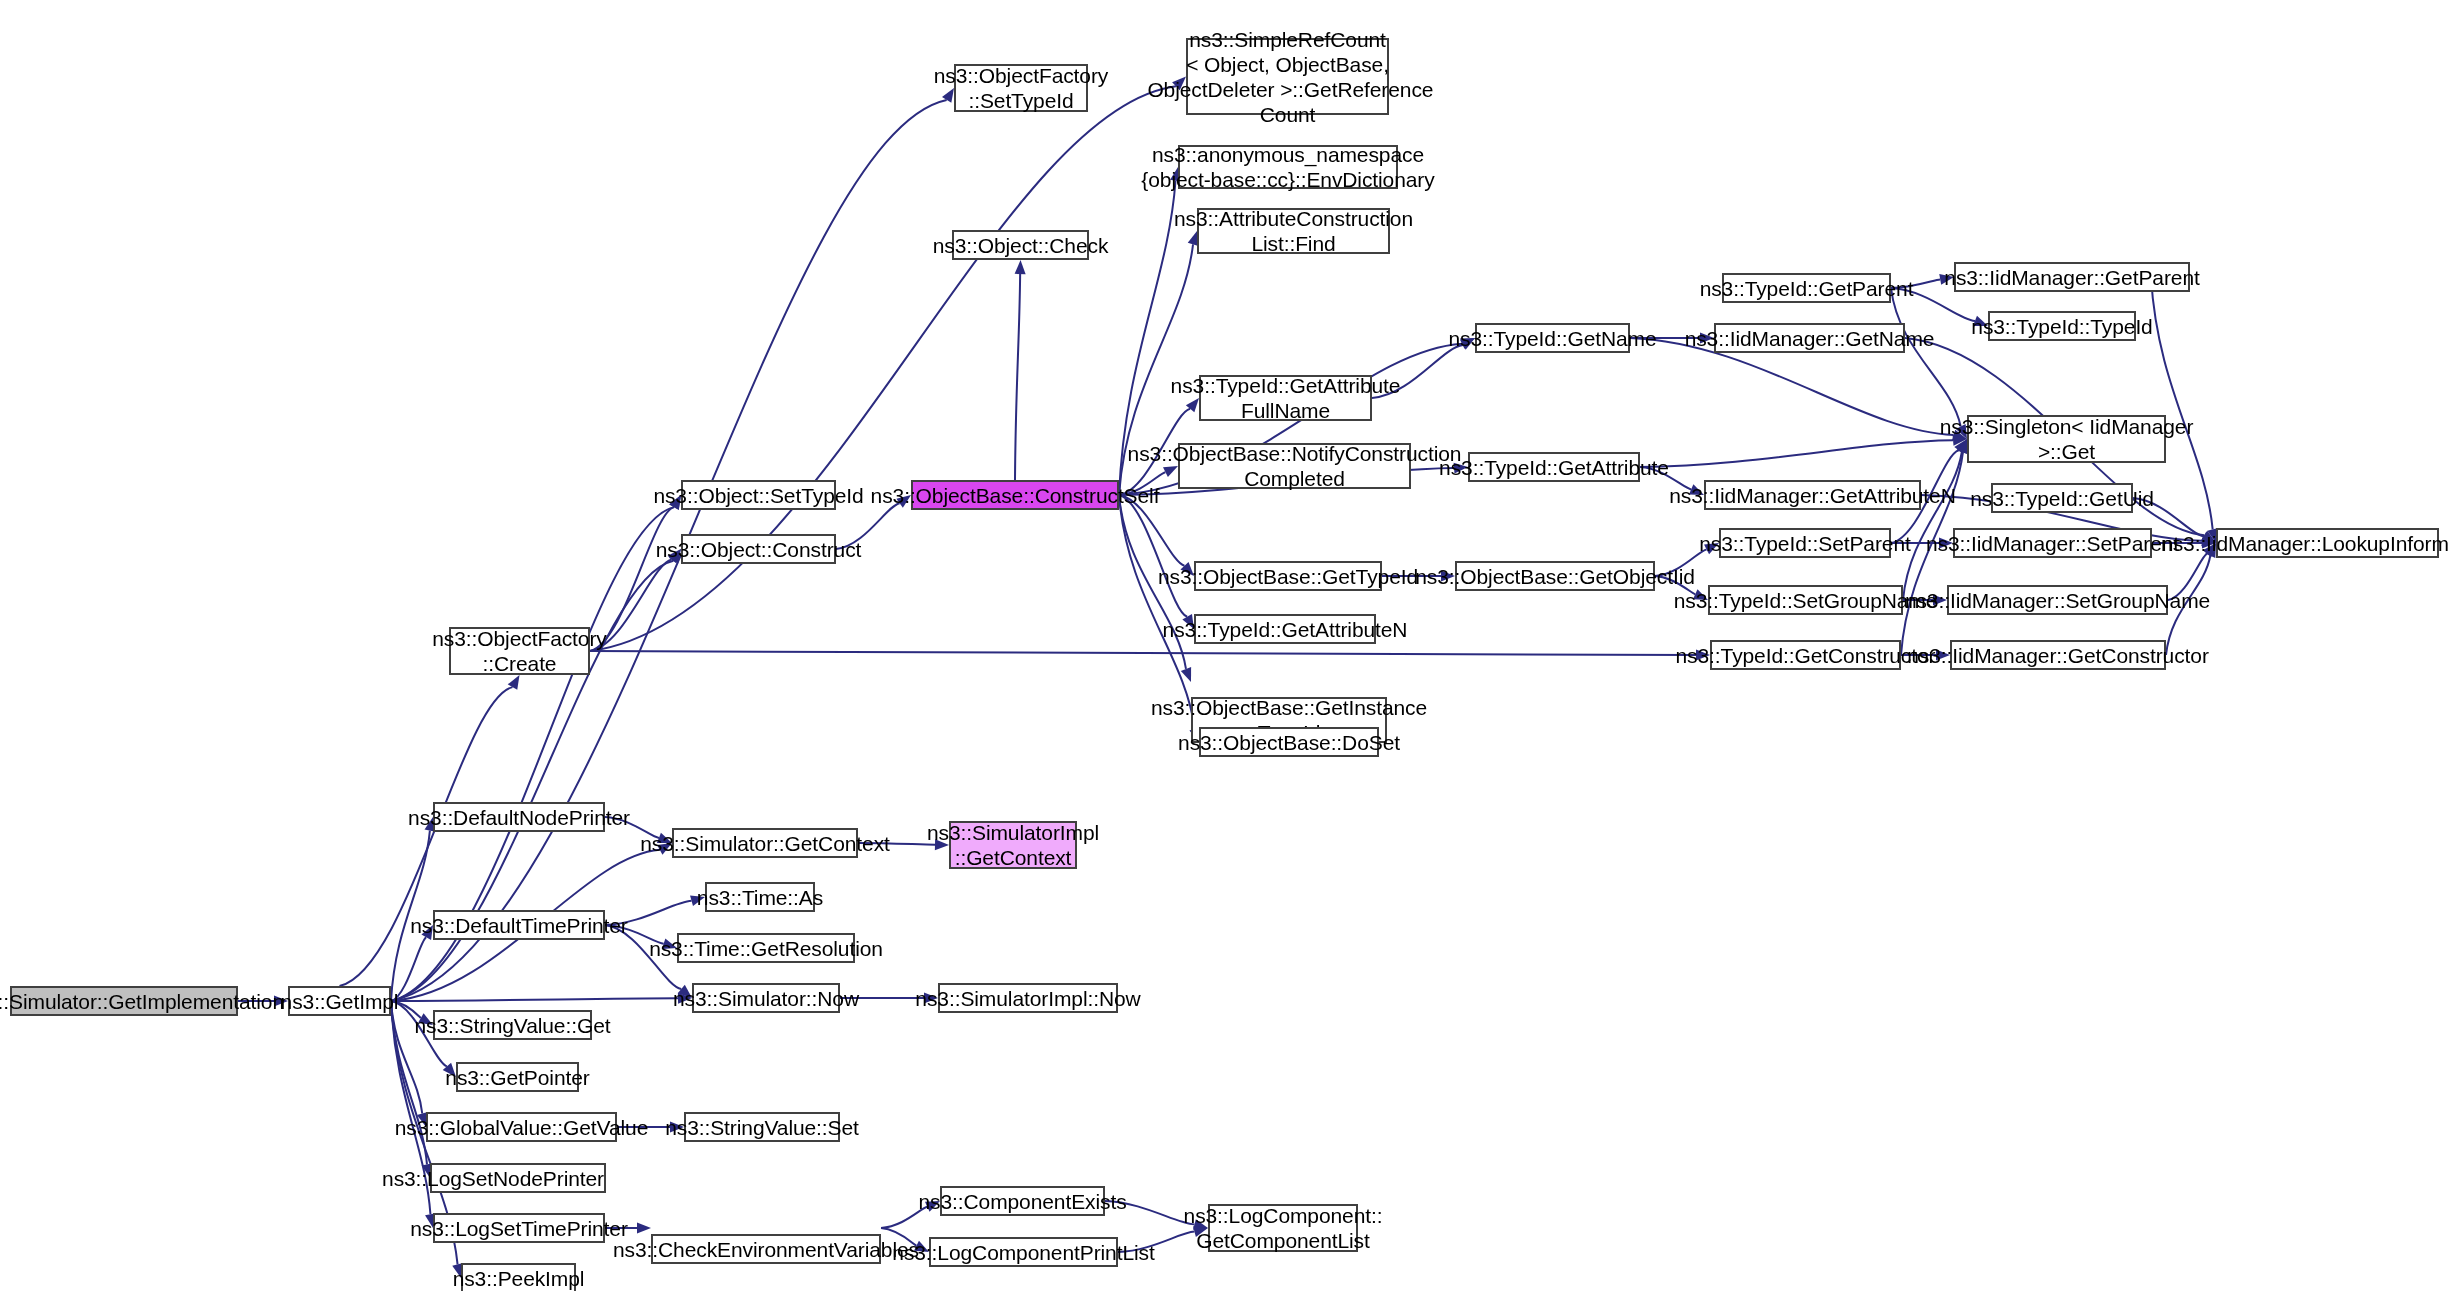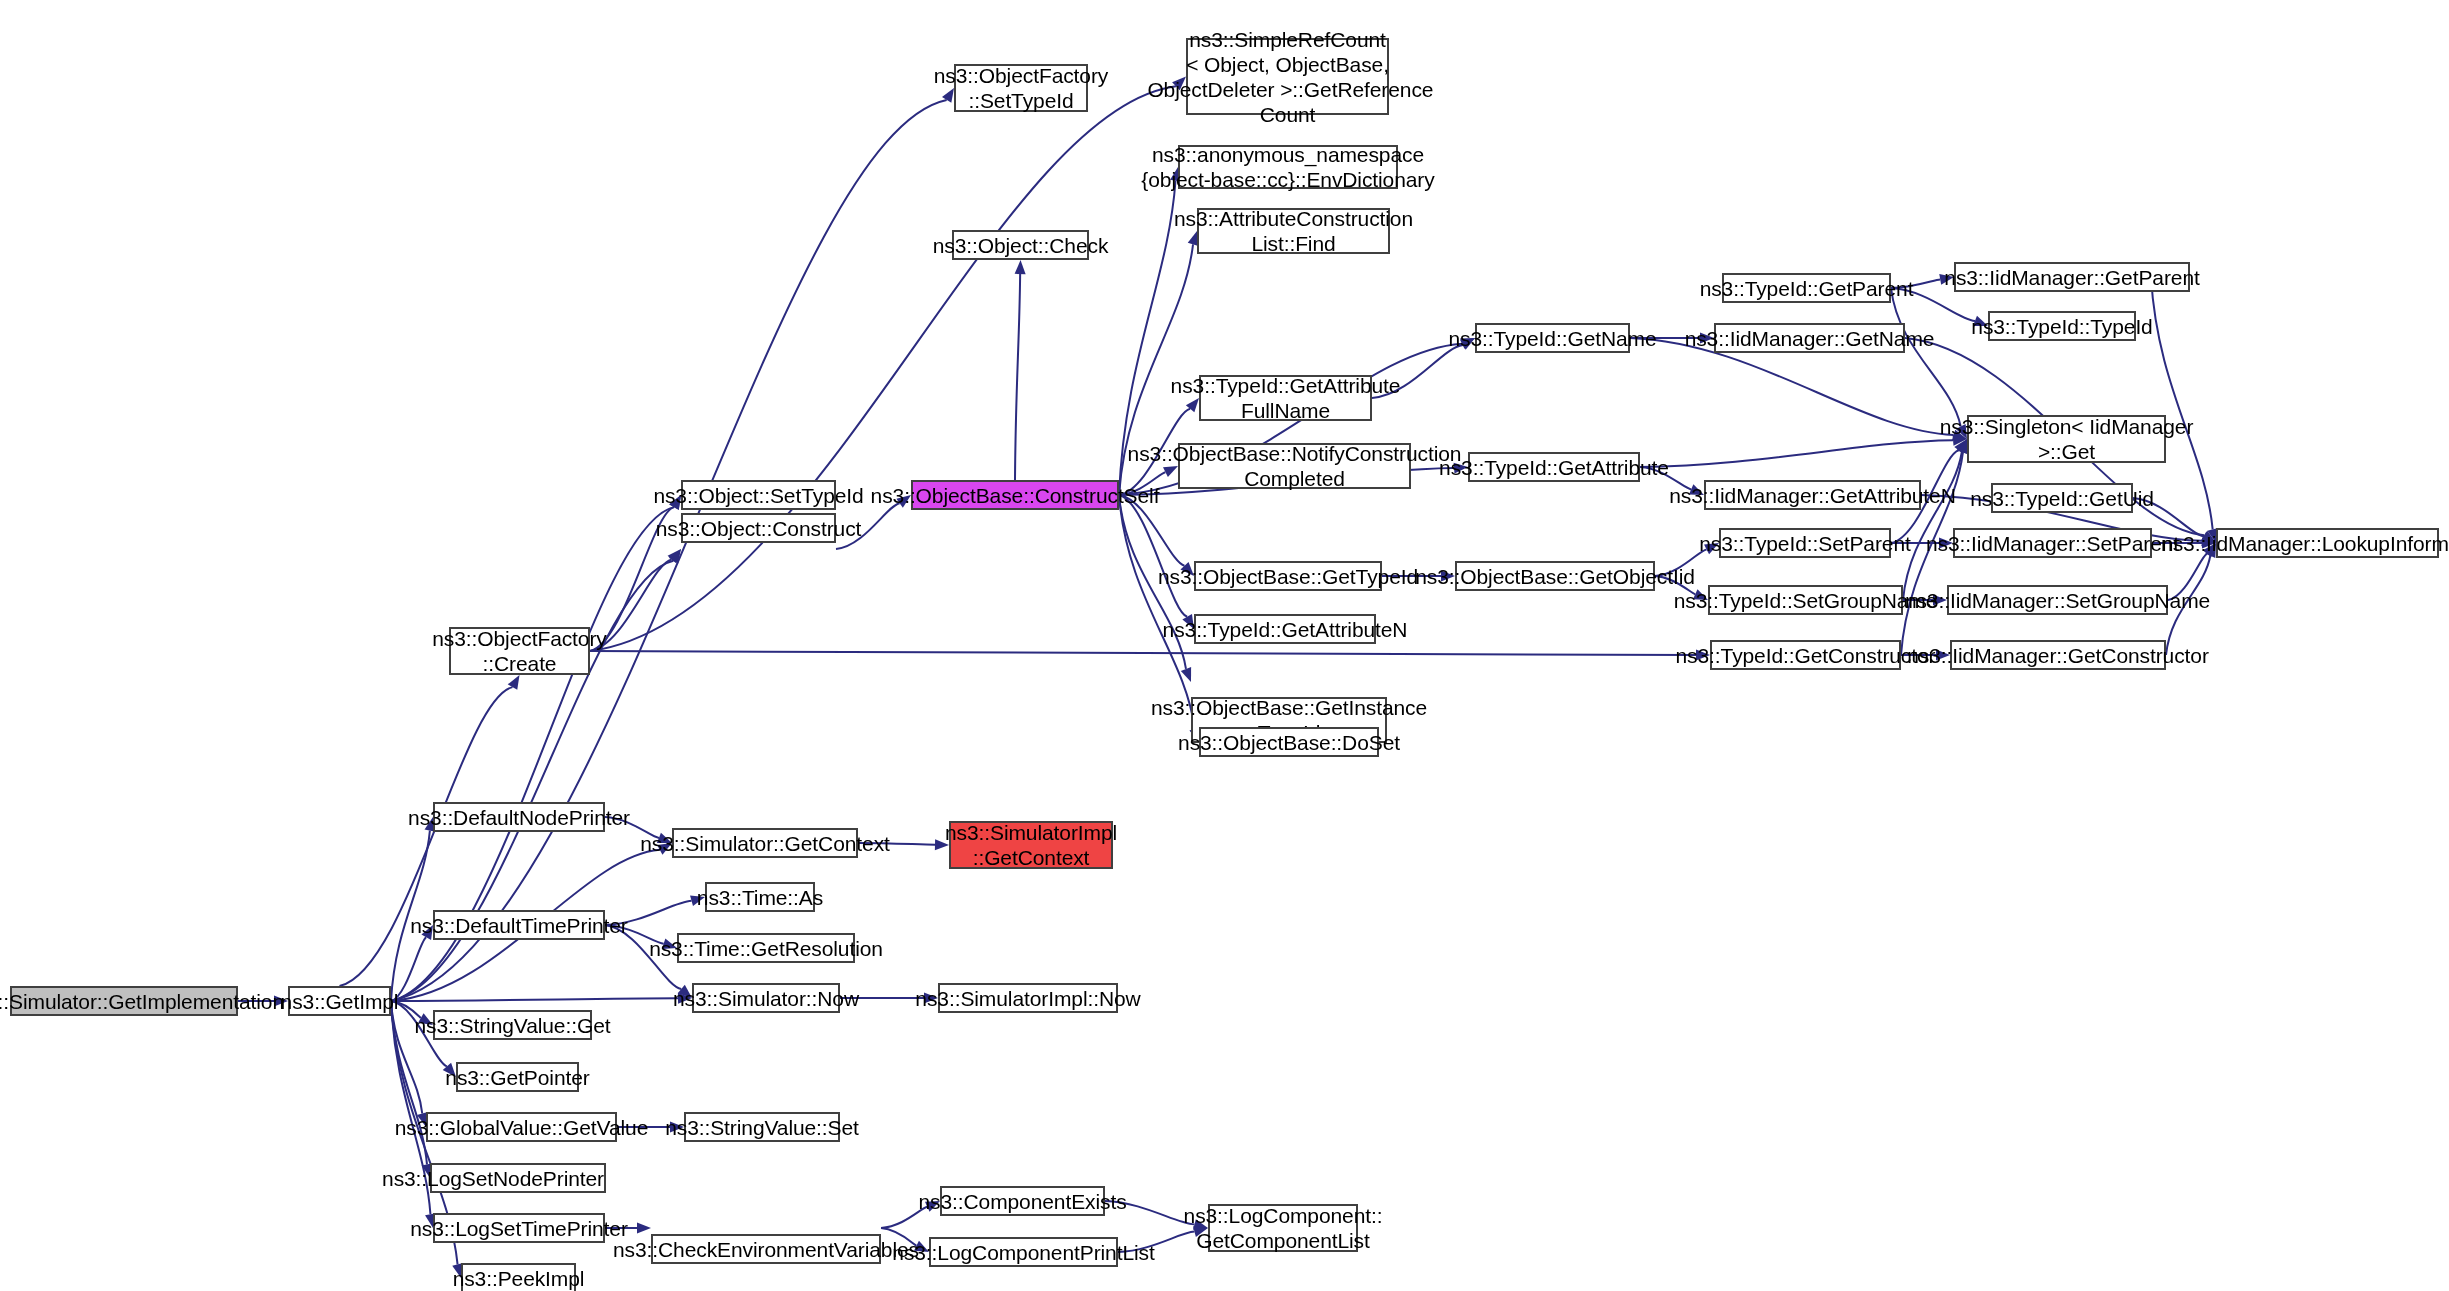--- a/index.html
+++ b/index.html
@@ -203,39 +203,39 @@
 FullName</span></div>
     <div class="node" style="left: 1967px; top: 415px; width: 199px; height: 48px; border-color: rgb(64, 64, 64); background: rgb(255, 255, 255);"><span>ns3::Singleton&lt; IidManager
 &gt;::Get</span></div>
     <div class="node" style="left: 1178px; top: 443px; width: 233px; height: 46px; border-color: rgb(64, 64, 64); background: rgb(255, 255, 255);"><span>ns3::ObjectBase::NotifyConstruction
 Completed</span></div>
     <div class="node" style="left: 1468px; top: 452px; width: 172px; height: 30px; border-color: rgb(64, 64, 64); background: rgb(255, 255, 255);"><span>ns3::TypeId::GetAttribute</span></div>
     <div class="node" style="left: 1991px; top: 483px; width: 142px; height: 30px; border-color: rgb(64, 64, 64); background: rgb(255, 255, 255);"><span>ns3::TypeId::GetUid</span></div>
     <div class="node" style="left: 911px; top: 480px; width: 208px; height: 30px; border-color: rgb(64, 64, 64); background: #d946ef;"><span>ns3::ObjectBase::ConstructSelf</span></div>
     <div class="node" style="left: 681px; top: 480px; width: 155px; height: 30px; border-color: rgb(64, 64, 64); background: rgb(255, 255, 255);"><span>ns3::Object::SetTypeId</span></div>
     <div class="node" style="left: 1704px; top: 480px; width: 217px; height: 30px; border-color: rgb(64, 64, 64); background: rgb(255, 255, 255);"><span>ns3::IidManager::GetAttributeN</span></div>
-    <div class="node" style="left: 681px; top: 513px; width: 155px; height: 30px; border-color: rgb(64, 64, 64); background: rgb(255, 255, 255);"><span>ns3::Object::Construct</span></div>
+    <div class="node" style="left: 681px; top: 534px; width: 155px; height: 30px; border-color: rgb(64, 64, 64); background: rgb(255, 255, 255);"><span>ns3::Object::Construct</span></div>
     <div class="node" style="left: 1719px; top: 528px; width: 172px; height: 30px; border-color: rgb(64, 64, 64); background: rgb(255, 255, 255);"><span>ns3::TypeId::SetParent</span></div>
     <div class="node" style="left: 1953px; top: 528px; width: 199px; height: 30px; border-color: rgb(64, 64, 64); background: rgb(255, 255, 255);"><span>ns3::IidManager::SetParent</span></div>
     <div class="node" style="left: 2216px; top: 528px; width: 223px; height: 30px; border-color: rgb(64, 64, 64); background: rgb(255, 255, 255);"><span>ns3::IidManager::LookupInformation</span></div>
     <div class="node" style="left: 1194px; top: 561px; width: 188px; height: 30px; border-color: rgb(64, 64, 64); background: rgb(255, 255, 255);"><span>ns3::ObjectBase::GetTypeId</span></div>
     <div class="node" style="left: 1455px; top: 561px; width: 200px; height: 30px; border-color: rgb(64, 64, 64); background: rgb(255, 255, 255);"><span>ns3::ObjectBase::GetObjectIid</span></div>
     <div class="node" style="left: 1708px; top: 585px; width: 195px; height: 30px; border-color: rgb(64, 64, 64); background: rgb(255, 255, 255);"><span>ns3::TypeId::SetGroupName</span></div>
     <div class="node" style="left: 1947px; top: 585px; width: 221px; height: 30px; border-color: rgb(64, 64, 64); background: rgb(255, 255, 255);"><span>ns3::IidManager::SetGroupName</span></div>
     <div class="node" style="left: 1194px; top: 614px; width: 182px; height: 30px; border-color: rgb(64, 64, 64); background: rgb(255, 255, 255);"><span>ns3::TypeId::GetAttributeN</span></div>
     <div class="node" style="left: 449px; top: 627px; width: 141px; height: 48px; border-color: rgb(64, 64, 64); background: rgb(255, 255, 255);"><span>ns3::ObjectFactory
 ::Create</span></div>
     <div class="node" style="left: 1710px; top: 640px; width: 191px; height: 30px; border-color: rgb(64, 64, 64); background: rgb(255, 255, 255);"><span>ns3::TypeId::GetConstructor</span></div>
     <div class="node" style="left: 1950px; top: 640px; width: 216px; height: 30px; border-color: rgb(64, 64, 64); background: rgb(255, 255, 255);"><span>ns3::IidManager::GetConstructor</span></div>
     <div class="node" style="left: 1191px; top: 697px; width: 196px; height: 46px; border-color: rgb(64, 64, 64); background: rgb(255, 255, 255);"><span>ns3::ObjectBase::GetInstance
 TypeId</span></div>
     <div class="node" style="left: 1199px; top: 727px; width: 180px; height: 30px; border-color: rgb(64, 64, 64); background: rgb(255, 255, 255);"><span>ns3::ObjectBase::DoSet</span></div>
     <div class="node" style="left: 433px; top: 802px; width: 172px; height: 30px; border-color: rgb(64, 64, 64); background: rgb(255, 255, 255);"><span>ns3::DefaultNodePrinter</span></div>
     <div class="node" style="left: 672px; top: 828px; width: 186px; height: 30px; border-color: rgb(64, 64, 64); background: rgb(255, 255, 255);"><span>ns3::Simulator::GetContext</span></div>
-    <div class="node" style="left: 949px; top: 821px; width: 164px; height: 48px; border-color: rgb(64, 64, 64); background: #ef4444;"><span>ns3::SimulatorImpl
+    <div class="node" style="left: 949px; top: 821px; width: 128px; height: 48px; border-color: rgb(64, 64, 64); background: #f0abfc;"><span>ns3::SimulatorImpl
 ::GetContext</span></div>
     <div class="node" style="left: 705px; top: 882px; width: 110px; height: 30px; border-color: rgb(64, 64, 64); background: rgb(255, 255, 255);"><span>ns3::Time::As</span></div>
     <div class="node" style="left: 433px; top: 910px; width: 172px; height: 30px; border-color: rgb(64, 64, 64); background: rgb(255, 255, 255);"><span>ns3::DefaultTimePrinter</span></div>
     <div class="node" style="left: 677px; top: 933px; width: 178px; height: 30px; border-color: rgb(64, 64, 64); background: rgb(255, 255, 255);"><span>ns3::Time::GetResolution</span></div>
     <div class="node" style="left: 692px; top: 983px; width: 148px; height: 30px; border-color: rgb(64, 64, 64); background: rgb(255, 255, 255);"><span>ns3::Simulator::Now</span></div>
     <div class="node" style="left: 938px; top: 983px; width: 180px; height: 30px; border-color: rgb(64, 64, 64); background: rgb(255, 255, 255);"><span>ns3::SimulatorImpl::Now</span></div>
     <div class="node" style="left: 433px; top: 1010px; width: 159px; height: 30px; border-color: rgb(64, 64, 64); background: rgb(255, 255, 255);"><span>ns3::StringValue::Get</span></div>
     <div class="node" style="left: 456px; top: 1062px; width: 123px; height: 30px; border-color: rgb(64, 64, 64); background: rgb(255, 255, 255);"><span>ns3::GetPointer</span></div>
     <div class="node" style="left: 426px; top: 1112px; width: 191px; height: 30px; border-color: rgb(64, 64, 64); background: rgb(255, 255, 255);"><span>ns3::GlobalValue::GetValue</span></div>
     <div class="node" style="left: 684px; top: 1112px; width: 156px; height: 30px; border-color: rgb(64, 64, 64); background: rgb(255, 255, 255);"><span>ns3::StringValue::Set</span></div>

